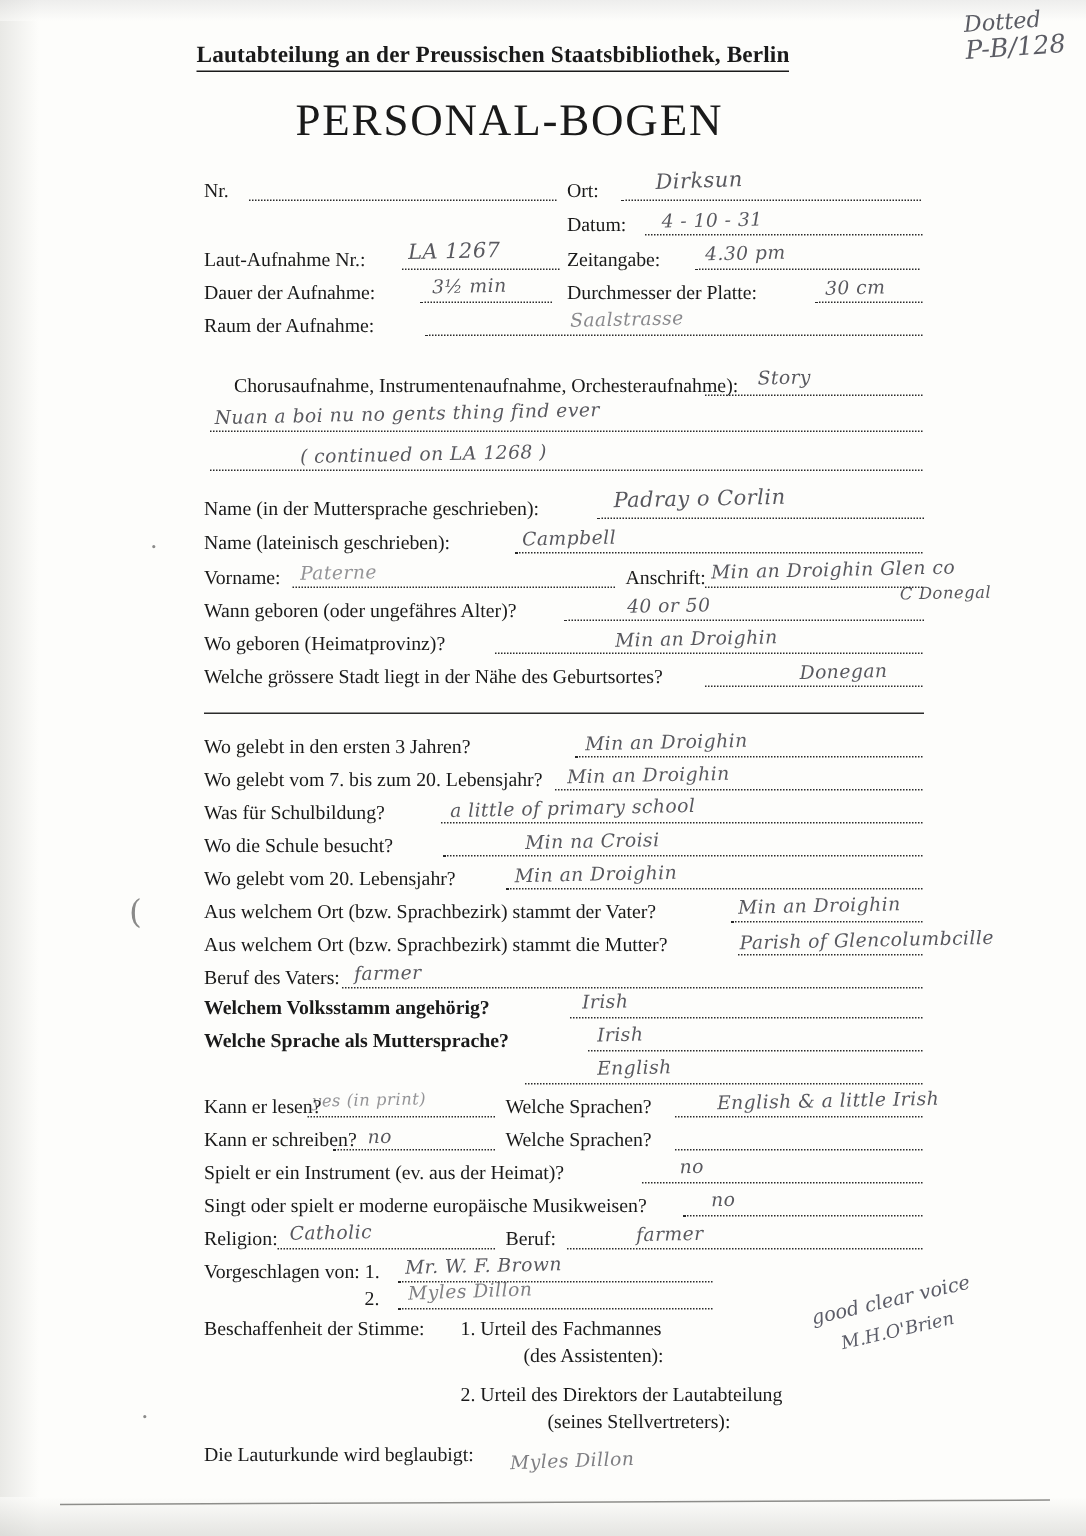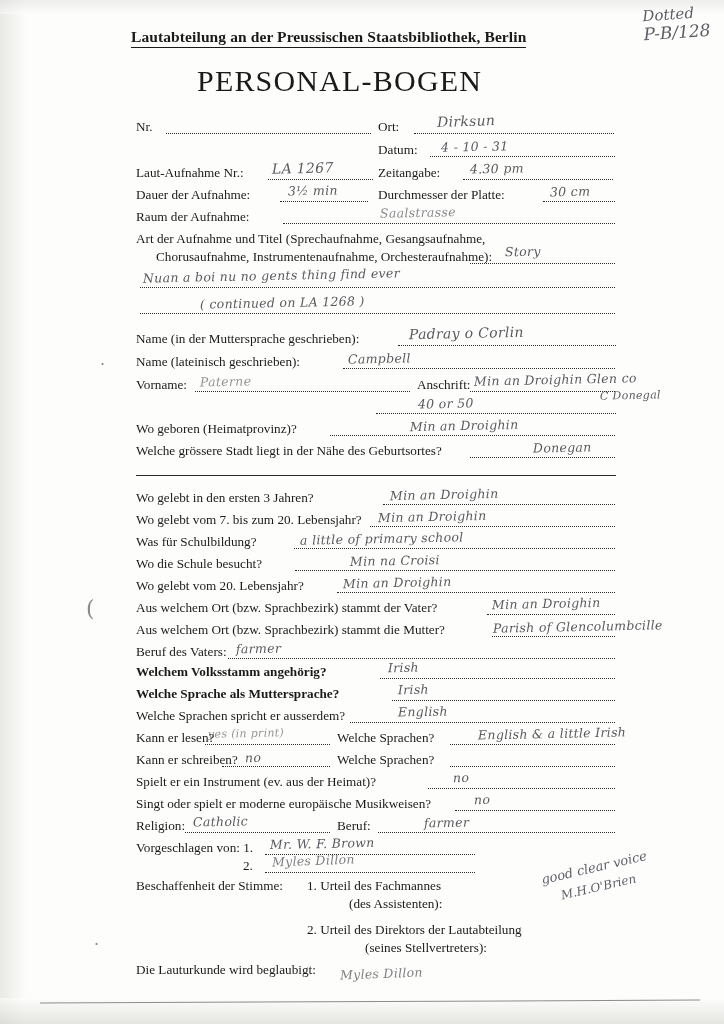--- a/index.html
+++ b/index.html
@@ -178,21 +178,20 @@
   <div class="dots" style="left:280px; top:201px; width:88px;"></div>
   <div class="hw md r1" style="left:288px; top:183px;">3½ min</div>
   <div class="lbl" style="left:378px; top:187px;">Durchmesser der Platte:</div>
   <div class="dots" style="left:543px; top:201px; width:72px;"></div>
   <div class="hw md r1" style="left:550px; top:184px;">30 cm</div>
 
   <div class="lbl" style="left:136px; top:209px;">Raum der Aufnahme:</div>
   <div class="dots" style="left:283px; top:223px; width:332px;"></div>
   <div class="hw md r1" style="left:380px; top:205px; opacity:.55;">Saalstrasse</div>
 
-  <div class="lbl" style="left:136px; top:231px;">Art der Aufnahme und Titel (Sprechaufnahme, Gesangsaufnahme,</div>
   <div class="lbl" style="left:156px; top:249px;">Chorusaufnahme, Instrumentenaufnahme, Orchesteraufnahme):</div>
   <div class="dots" style="left:470px; top:263px; width:145px;"></div>
   <div class="hw md r1" style="left:505px; top:244px;">Story</div>
 
   <div class="dots" style="left:140px; top:287px; width:475px;"></div>
   <div class="hw md r1" style="left:143px; top:268px;">Nuan a boi nu no gents thing find ever</div>
   <div class="dots" style="left:140px; top:313px; width:475px;"></div>
   <div class="hw md r1" style="left:200px; top:295px;">( continued on LA 1268 )</div>
 
   <div class="lbl" style="left:136px; top:331px;">Name (in der Muttersprache geschrieben):</div>
@@ -204,20 +203,21 @@
   <div class="hw md r1" style="left:348px; top:351px;">Campbell</div>
 
   <div class="lbl" style="left:136px; top:377px;text-align:right;">Vorname:</div>
   <div class="dots" style="left:195px; top:391px; width:215px;"></div>
   <div class="hw md r1" style="left:200px; top:374px; opacity:.5;">Paterne</div>
   <div class="lbl" style="left:417px; top:377px;">Anschrift:</div>
   <div class="dots" style="left:470px; top:391px; width:145px;"></div>
   <div class="hw md r1" style="left:474px; top:372px;">Min an Droighin Glen co</div>
   <div class="hw sm r1" style="left:600px; top:389px;">C Donegal</div>
 
+  <div class="lbl" style="left:136px; top:399px;">Wann geboren (oder ungefähres Alter)?</div>
   <div class="dots" style="left:376px; top:413px; width:240px;"></div>
   <div class="hw md r1" style="left:418px; top:396px;">40 or 50</div>
 
   <div class="lbl" style="left:136px; top:421px;">Wo geboren (Heimatprovinz)?</div>
   <div class="dots" style="left:330px; top:435px; width:285px;"></div>
   <div class="hw md r1" style="left:410px; top:418px;">Min an Droighin</div>
 
   <div class="lbl" style="left:136px; top:443px;">Welche grössere Stadt liegt in der Nähe des Geburtsortes?</div>
   <div class="dots" style="left:470px; top:457px; width:145px;"></div>
   <div class="hw md r1" style="left:533px; top:440px;">Donegan</div>
@@ -257,21 +257,20 @@
   <div class="hw md r1" style="left:236px; top:641px;">farmer</div>
 
   <div class="lbl b" style="left:136px; top:664px;">Welchem Volksstamm angehörig?</div>
   <div class="dots" style="left:380px; top:678px; width:235px;"></div>
   <div class="hw md r1" style="left:388px; top:660px;">Irish</div>
 
   <div class="lbl b" style="left:136px; top:686px;">Welche Sprache als Muttersprache?</div>
   <div class="dots" style="left:392px; top:700px; width:223px;"></div>
   <div class="hw md r1" style="left:398px; top:682px;">Irish</div>
 
-  <div class="lbl" style="left:136px; top:708px;">Welche Sprachen spricht er ausserdem?</div>
   <div class="dots" style="left:350px; top:722px; width:265px;"></div>
   <div class="hw md r1" style="left:398px; top:704px;">English</div>
 
   <div class="lbl" style="left:136px; top:730px;">Kann er lesen?</div>
   <div class="dots" style="left:205px; top:744px; width:125px;"></div>
   <div class="hw sm r1" style="left:208px; top:727px; opacity:.5;">yes (in print)</div>
   <div class="lbl" style="left:337px; top:730px;">Welche Sprachen?</div>
   <div class="dots" style="left:450px; top:744px; width:165px;"></div>
   <div class="hw md r1" style="left:478px; top:726px;">English &amp; a little Irish</div>
 

